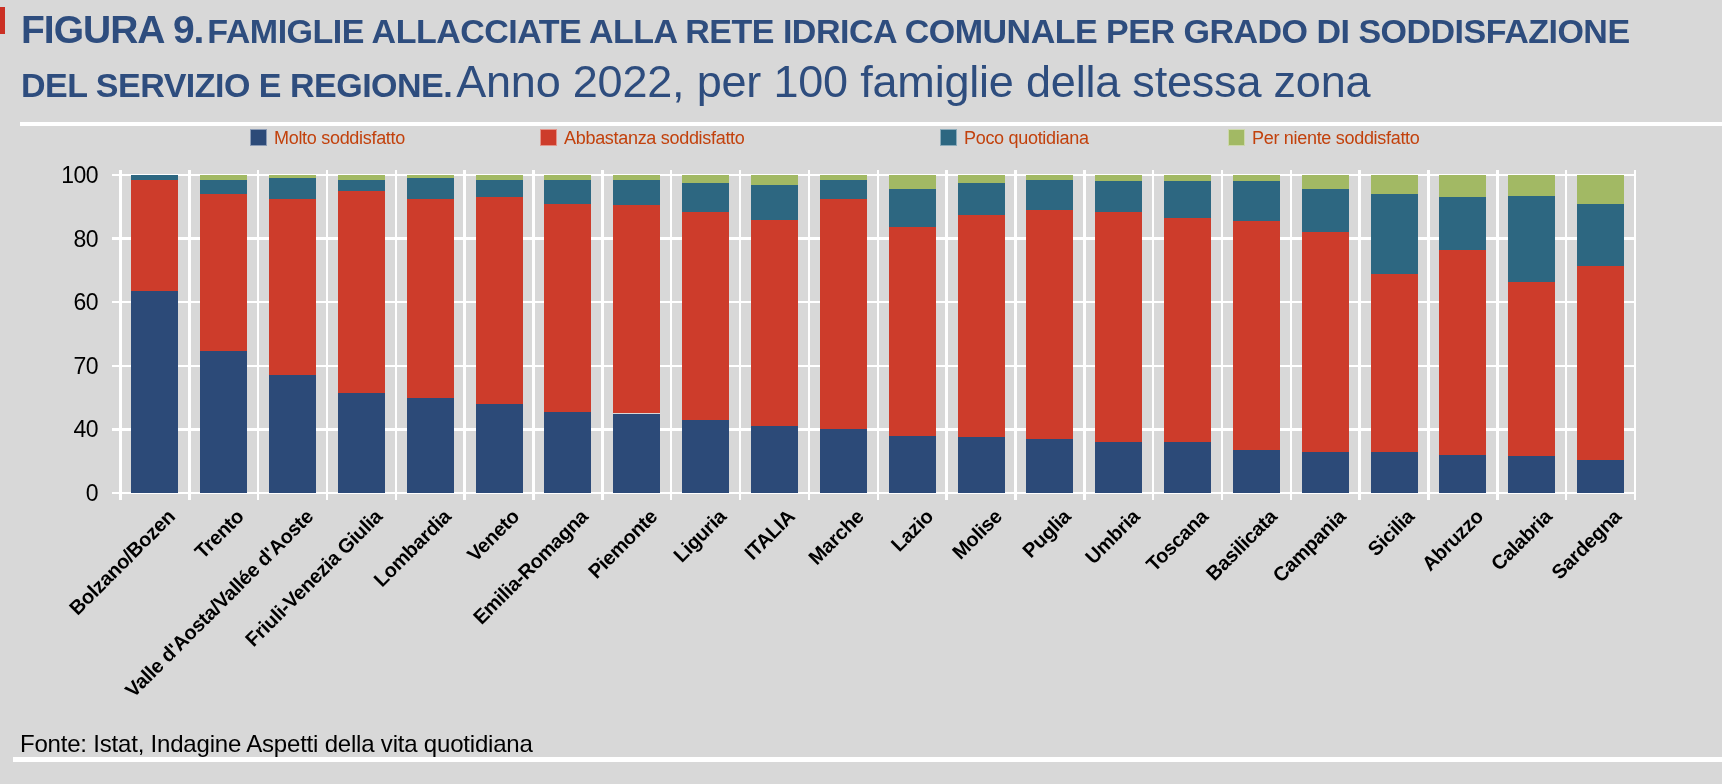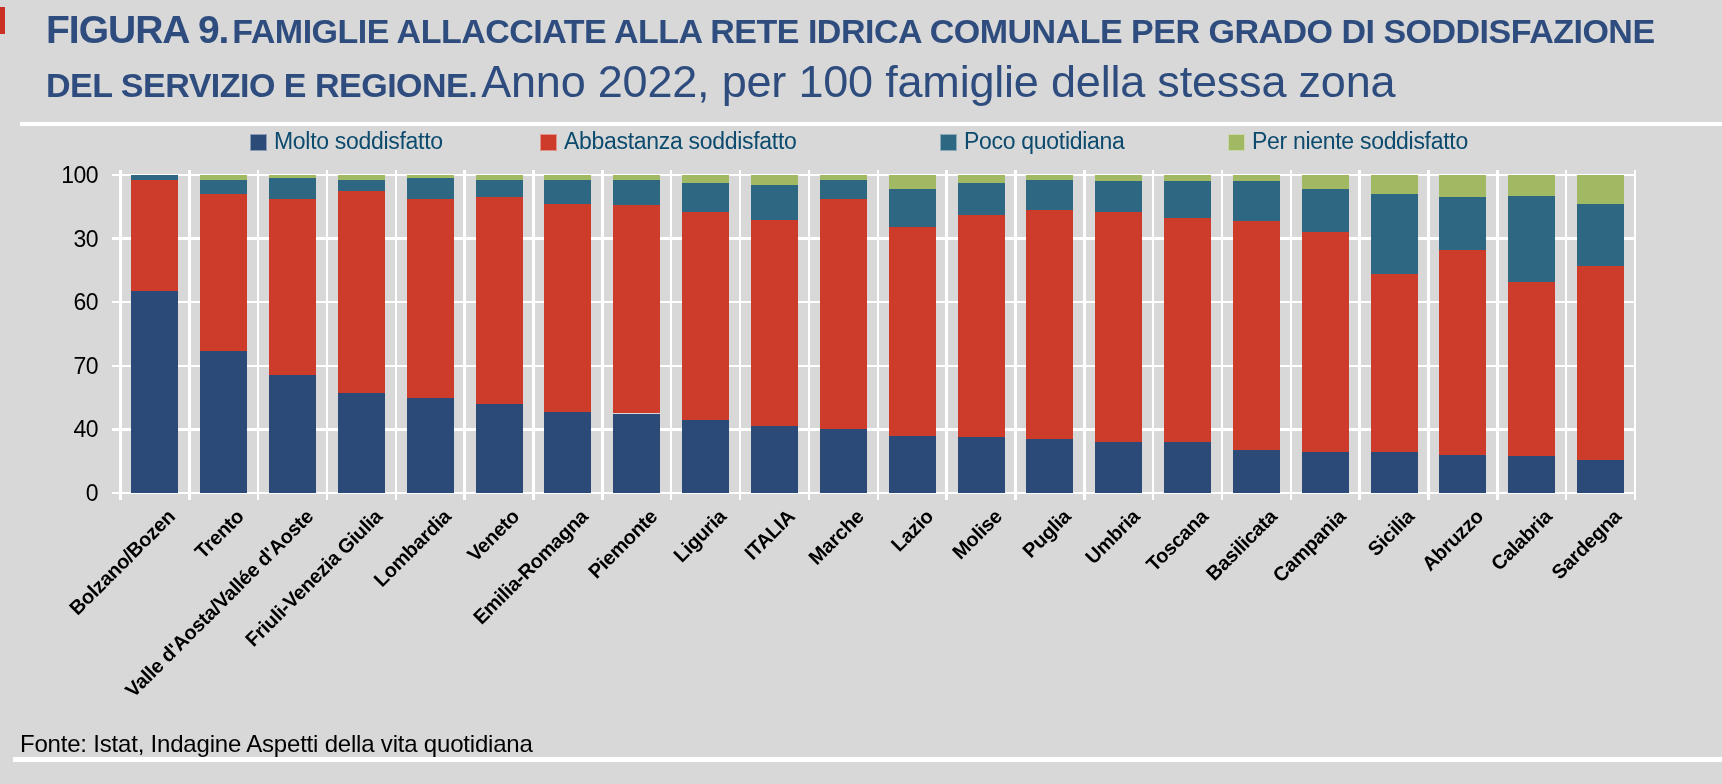--- a/index.html
+++ b/index.html
@@ -8,39 +8,39 @@
     background:#d8d8d8;
     font-family:"Liberation Sans", sans-serif;
     position:relative;
     overflow:hidden;
   }
   .abs{position:absolute;}
   .red-mark{
     left:0;top:7px;width:5px;height:27px;background:#cb3024;
   }
   .title-block{
-    left:46px;top:8px;width:1560px;
+    left:21px;top:8px;width:1560px;
     color:#2e4d7e;
     letter-spacing:-0.5px;
   }
   .title-line{white-space:nowrap;line-height:44px;}
   .fig-label{font-weight:bold;font-size:39px;letter-spacing:-1px;}
   .title-bold{font-weight:bold;font-size:34px;}
   .title-sub{font-weight:normal;font-size:45px;letter-spacing:-0.2px;}
   .rule{background:#ffffff;}
   .rule-top{left:20px;top:122px;width:1702px;height:4px;}
   .rule-bottom{left:13px;top:757px;width:1709px;height:5px;}
   .legend-item{top:128px;height:22px;white-space:nowrap;}
   .legend-swatch{
     display:inline-block;width:17px;height:17px;
     vertical-align:-2px;margin-right:7px;
     border:1px solid rgba(255,255,255,0.45);
     box-sizing:border-box;
   }
-  .legend-label{font-size:23px;color:#0c4a6e;letter-spacing:-0.3px;}
+  .legend-label{font-size:18px;color:#c2410c;letter-spacing:-0.3px;}
   .ytick{
     font-size:23px;color:#000;text-align:right;
     width:70px;letter-spacing:-0.5px;
   }
   .hgrid,.vgrid{background:#ffffff;}
   .bar-seg{}
   .xlabel-anchor{width:0;height:0;}
   .xlabel{
     position:absolute;right:0;top:0;
     white-space:nowrap;
@@ -82,21 +82,21 @@
 <div class="abs" id="chart" style="left:0;top:0;width:1722px;height:784px;">
     <div class="abs hgrid" style="left: 111.5px; top: 491.75px; width: 1523.5px; height: 2.5px;"></div>
     <div class="abs ytick" style="left: 28px; top: 480px;">0</div>
     <div class="abs hgrid" style="left: 111.5px; top: 428.15px; width: 1523.5px; height: 2.5px;"></div>
     <div class="abs ytick" style="left: 28px; top: 416.4px;">40</div>
     <div class="abs hgrid" style="left: 111.5px; top: 364.55px; width: 1523.5px; height: 2.5px;"></div>
     <div class="abs ytick" style="left: 28px; top: 352.8px;">70</div>
     <div class="abs hgrid" style="left: 111.5px; top: 300.95px; width: 1523.5px; height: 2.5px;"></div>
     <div class="abs ytick" style="left: 28px; top: 289.2px;">60</div>
     <div class="abs hgrid" style="left: 111.5px; top: 237.35px; width: 1523.5px; height: 2.5px;"></div>
-    <div class="abs ytick" style="left: 28px; top: 225.6px;">30</div>
+    <div class="abs ytick" style="left: 28px; top: 225.6px;">80</div>
     <div class="abs hgrid" style="left: 111.5px; top: 173.75px; width: 1523.5px; height: 2.5px;"></div>
     <div class="abs ytick" style="left: 28px; top: 162px;">100</div>
     <div class="abs vgrid" style="left: 119.25px; top: 170px; width: 2.5px; height: 330px;"></div>
     <div class="abs vgrid" style="left: 188.091px; top: 170px; width: 2.5px; height: 330px;"></div>
     <div class="abs vgrid" style="left: 256.932px; top: 170px; width: 2.5px; height: 330px;"></div>
     <div class="abs vgrid" style="left: 325.773px; top: 170px; width: 2.5px; height: 330px;"></div>
     <div class="abs vgrid" style="left: 394.614px; top: 170px; width: 2.5px; height: 330px;"></div>
     <div class="abs vgrid" style="left: 463.455px; top: 170px; width: 2.5px; height: 330px;"></div>
     <div class="abs vgrid" style="left: 532.295px; top: 170px; width: 2.5px; height: 330px;"></div>
     <div class="abs vgrid" style="left: 601.136px; top: 170px; width: 2.5px; height: 330px;"></div>

